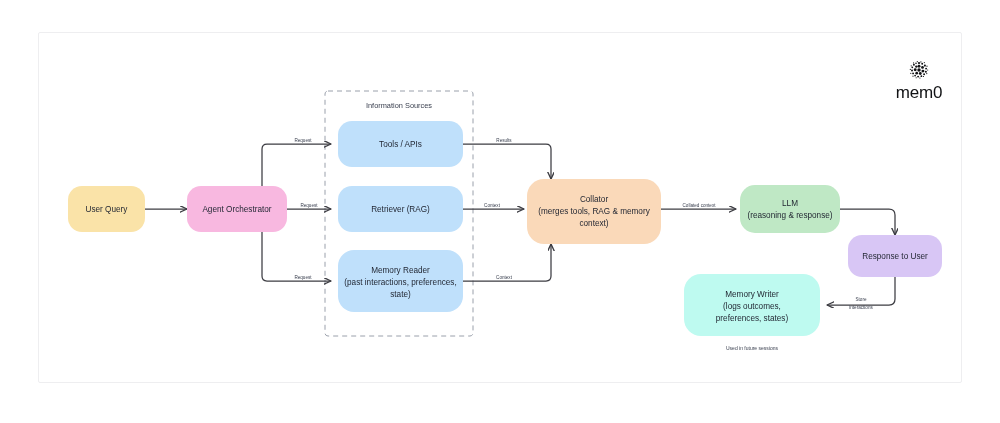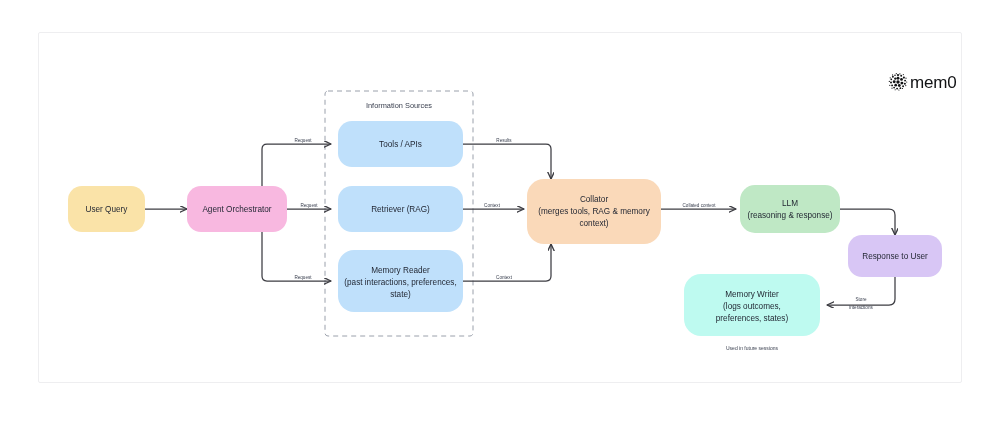--- a/index.html
+++ b/index.html
@@ -68,21 +68,21 @@
     stroke-width: 1px;
     stroke-dasharray: 5 4;
   }
   #logo {
     position: absolute;
     left: 886px;
     top: 58px;
     width: 66px;
     height: 48px;
     display: flex;
-    flex-direction: row;
+    flex-direction: column;
     align-items: center;
     justify-content: flex-start;
   }
   #logo-mark {
     width: 24px;
     height: 24px;
     position: relative;
   }
   #logo-mark svg { display: block; }
   #logo-word {

